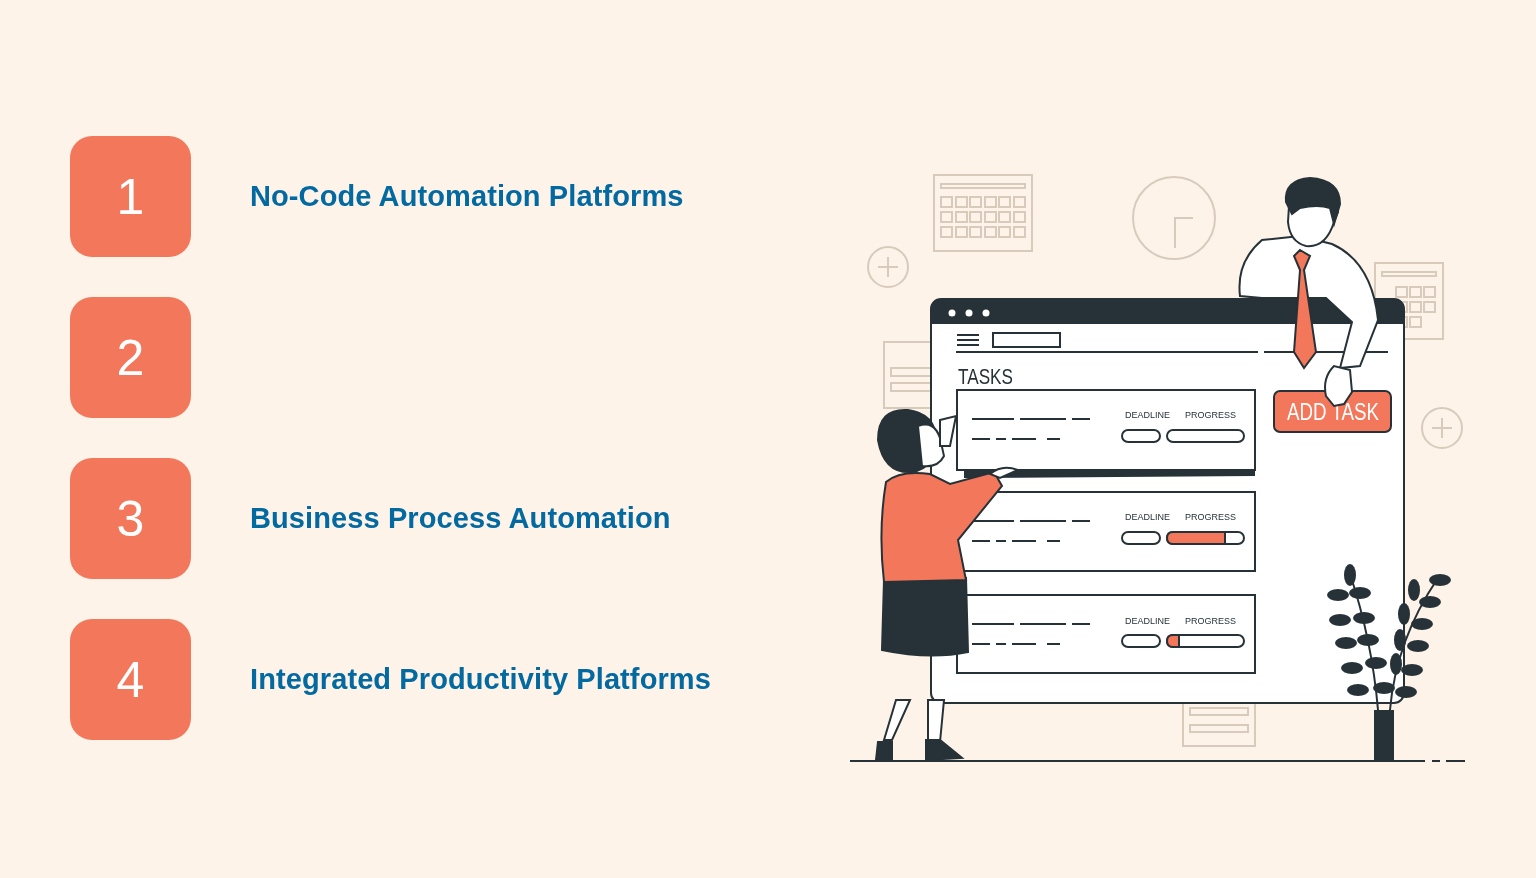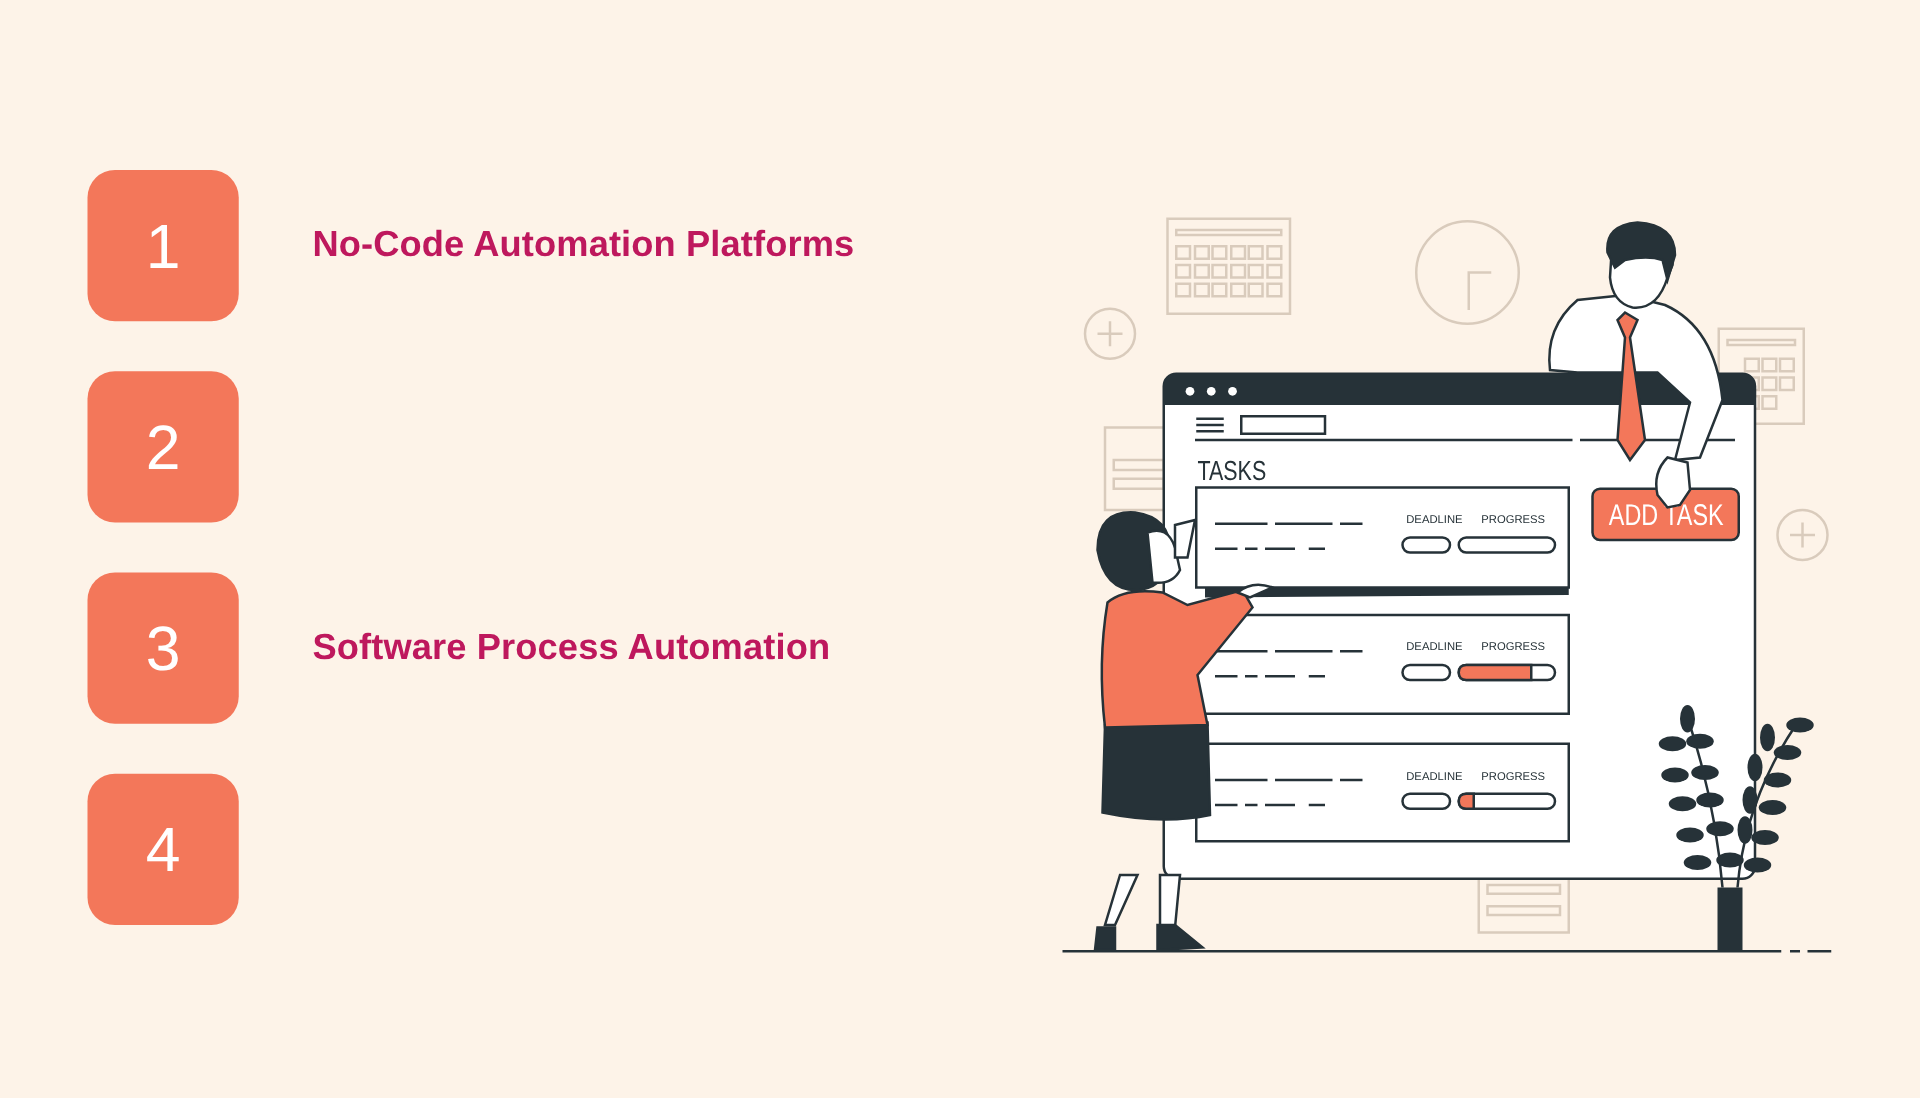--- a/index.html
+++ b/index.html
@@ -1,40 +1,41 @@
 <!DOCTYPE html>
 <html><head>
 <meta charset="utf-8">
 <style>
   html,body{margin:0;padding:0;}
   body{width:1536px;height:878px;background:#fdf3e8;position:relative;overflow:hidden;font-family:"Liberation Sans",sans-serif;}
   .list{position:absolute;left:70px;top:136px;}
   .item{position:absolute;left:0;display:flex;align-items:center;width:800px;}
   .badge{width:121px;height:121px;border-radius:22px;background:#f3775a;color:#fff;font-size:50px;font-weight:400;display:flex;align-items:center;justify-content:center;font-family:"Liberation Sans",sans-serif;}
-  .label{margin-left:59px;font-size:29px;font-weight:700;color:#be185d;letter-spacing:0.1px;white-space:nowrap;font-family:"Liberation Sans",sans-serif;}
+  .label{margin-left:59px;font-size:29px;font-weight:700;color:#0369a1;letter-spacing:0.1px;white-space:nowrap;font-family:"Liberation Sans",sans-serif;}
   .illus{position:absolute;left:0;top:0;width:1536px;height:878px;}
   .cond{font-family:"Liberation Sans",sans-serif;}
 </style>
 </head>
 <body>
 
 <div class="list">
   <div class="item" style="top:0px;">
     <div class="badge">1</div>
     <div class="label">No-Code Automation Platforms</div>
   </div>
   <div class="item" style="top:161px;">
     <div class="badge">2</div>
   </div>
   <div class="item" style="top:322px;">
     <div class="badge">3</div>
-    <div class="label">Software Process Automation</div>
+    <div class="label">Business Process Automation</div>
   </div>
   <div class="item" style="top:483px;">
     <div class="badge">4</div>
+    <div class="label">Integrated Productivity Platforms</div>
   </div>
 </div>
 
 <svg class="illus" viewBox="0 0 1536 878">
 
   <g stroke="#d9cbbc" stroke-width="2" fill="none">
     <rect x="934" y="175" width="98" height="76"></rect>
     <rect x="941" y="184" width="84" height="4"></rect>
     <g>
       <rect x="941" y="197" width="11" height="10"></rect>

